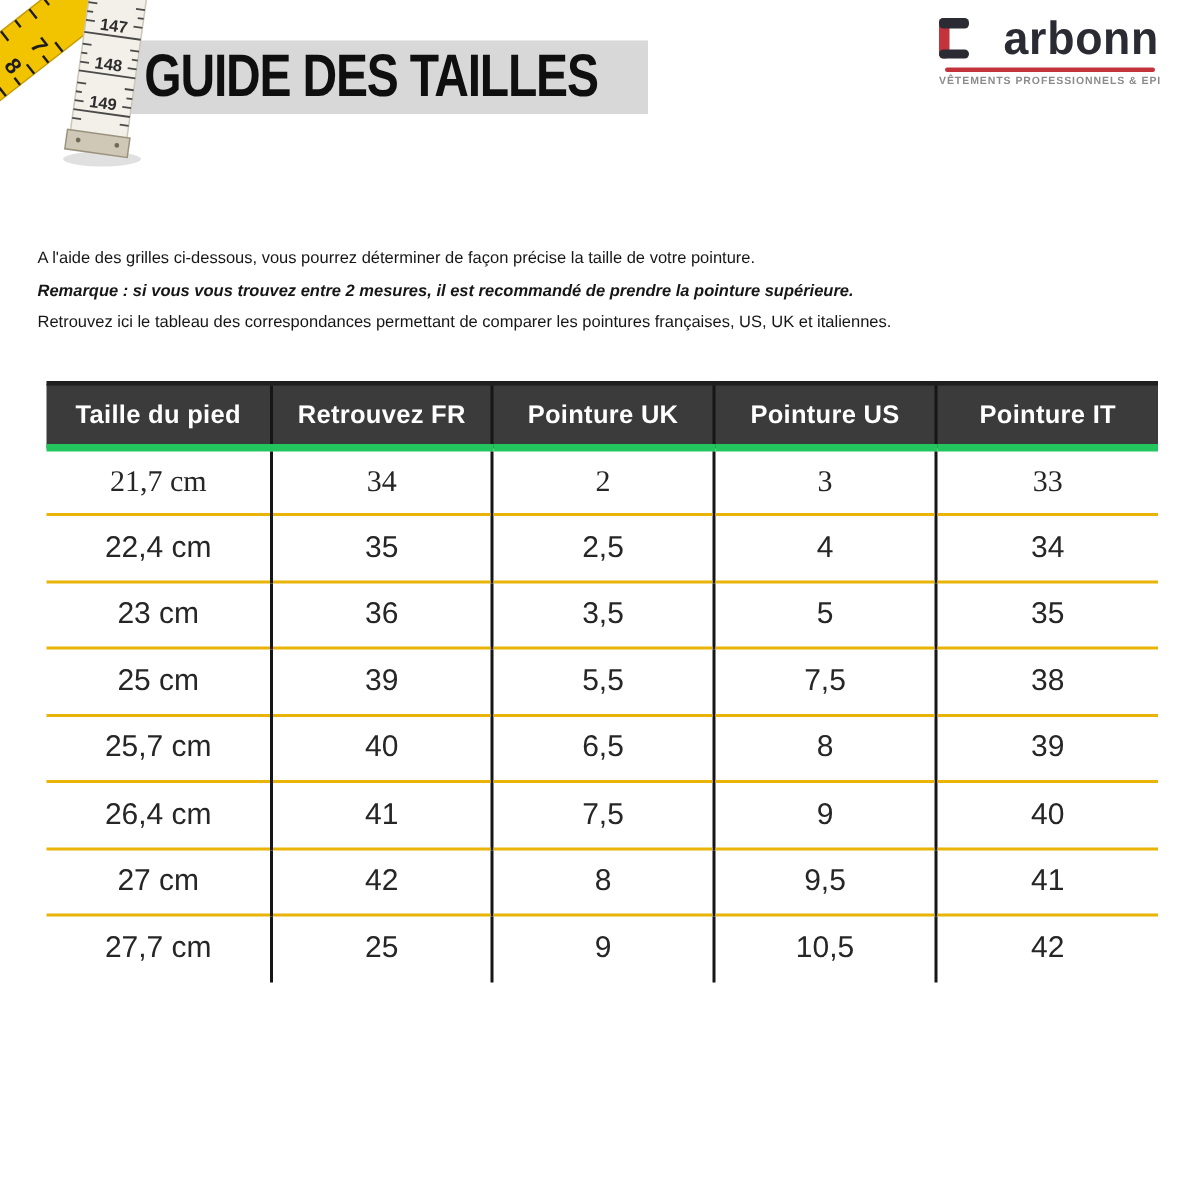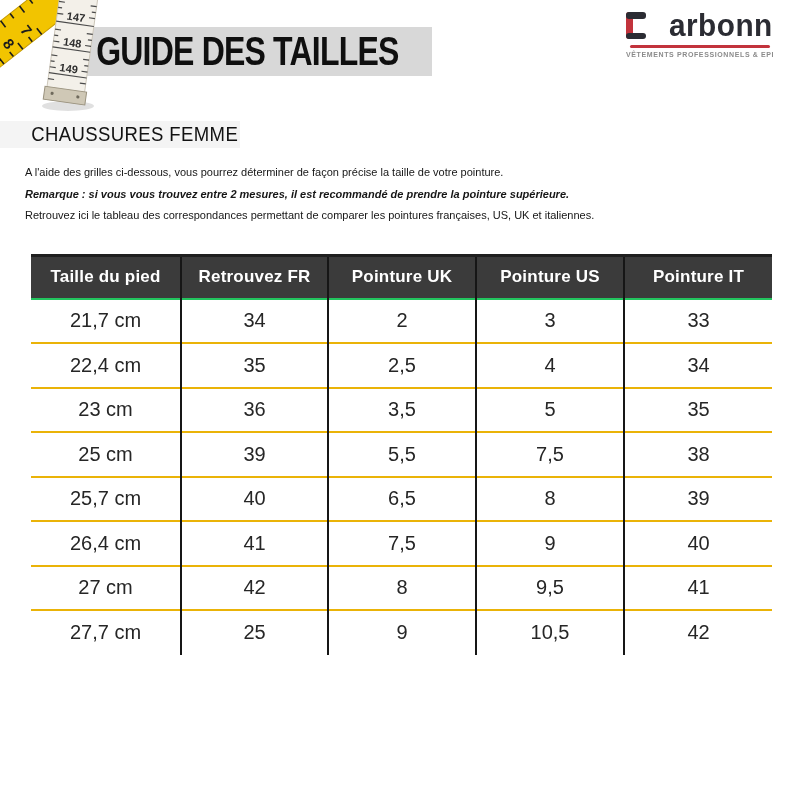--- a/index.html
+++ b/index.html
@@ -61,21 +61,21 @@
     background:#3b3b3b; color:#ffffff; font-size:17px; font-weight:bold;
     height:43px; border-left:2px solid #161616; letter-spacing:0.2px;
   }
   .size-table th:first-child { border-left:none; }
   .size-table td {
     font-size:20px; color:#262626; height:44.5px;
     border-left:2px solid #161616; border-top:2px solid #eab308;
     font-weight:normal;
   }
   .size-table td:first-child { border-left:none; }
-  .size-table tbody tr:first-child td { border-top:2px solid #22c55e; }
+  .size-table tbody tr:first-child td { border-top:5px solid #22c55e;font-family:Liberation Serif, serif; }
 </style>
 </head>
 <body>
 
 <div class="page">
 
   <div class="titlebar">
     <span class="title-text">GUIDE DES TAILLES</span>
   </div>
 
@@ -148,23 +148,20 @@
         <span class="stem"></span>
           <span class="arm-t"></span>
           <span class="arm-b"></span>
       </span>
       <span class="logo-rest">arbonn</span>
     </div>
     <div class="logo-rule"></div>
     <div class="logo-tagline">VÊTEMENTS PROFESSIONNELS &amp; EPI</div>
   </div>
 
-  <div class="section-band">
-    <span class="section-title">CHAUSSURES FEMME</span>
-  </div>
 
   <div class="intro">
     <p>A l'aide des grilles ci-dessous, vous pourrez déterminer de façon précise la taille de votre pointure.</p>
     <p class="note">Remarque : si vous vous trouvez entre 2 mesures, il est recommandé de prendre la pointure supérieure.</p>
     <p>Retrouvez ici le tableau des correspondances permettant de comparer les pointures françaises, US, UK et italiennes.</p>
   </div>
 
   <table class="size-table">
     <colgroup>
       <col style="width:150px">

